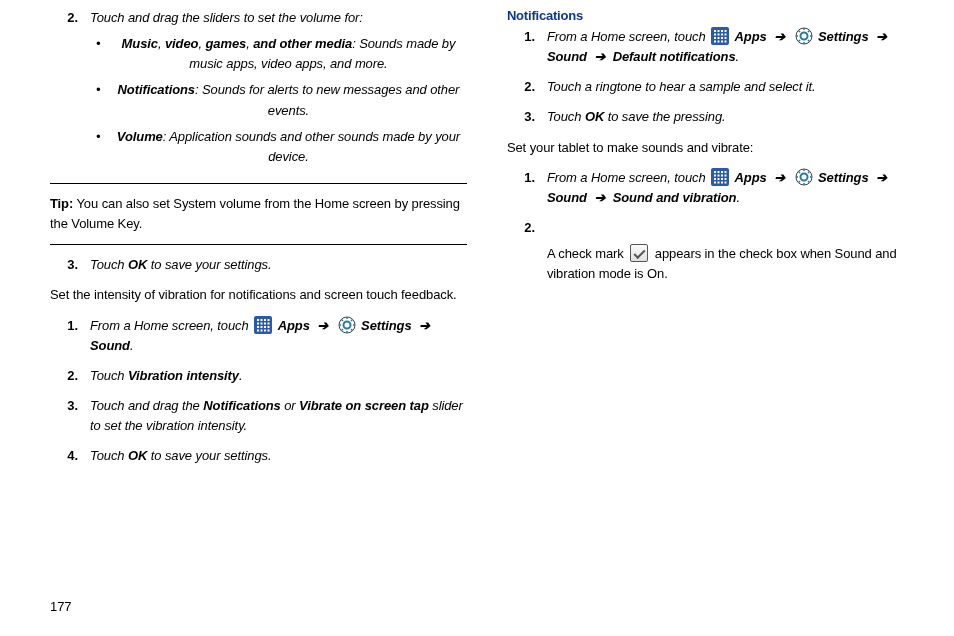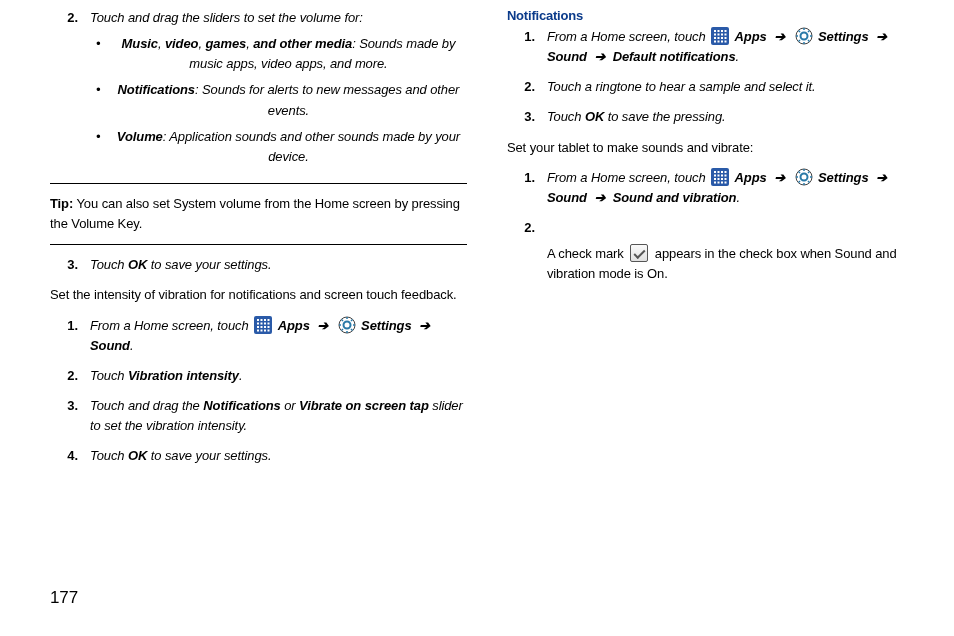--- a/index.html
+++ b/index.html
@@ -29,21 +29,21 @@
     .tip { margin-bottom: 10px; line-height: 1.55; padding-left: 0; }
     .tip-label { font-weight: bold; }
     .para { margin-bottom: 10px; line-height: 1.55; }
     .section-head { color: #0a3a8a; font-weight: bold; font-size: 13px; margin-bottom: 4px; letter-spacing: -0.2px; }
     .icon {
       display: inline-block;
       width: 18px; height: 18px;
       vertical-align: -4px;
       margin: 0 2px;
     }
-    .page-num { position: absolute; bottom: 28px; left: 50px; font-size: 17px; margin-top: 48px; }
+    .page-num { position: absolute; bottom: 22px; left: 50px; font-size: 13px; margin-top: 48px; }
     b { font-weight: bold; }
     .arrow { margin: 0 4px; font-weight: bold; }
     .sub-indent { padding-left: 40px; margin-top: -4px; margin-bottom: 14px; line-height: 1.55; }
     .check-icon {
       display: inline-block;
       width: 18px; height: 18px;
       vertical-align: -4px;
       border: 1px solid #555;
       border-radius: 2px;
       position: relative;

